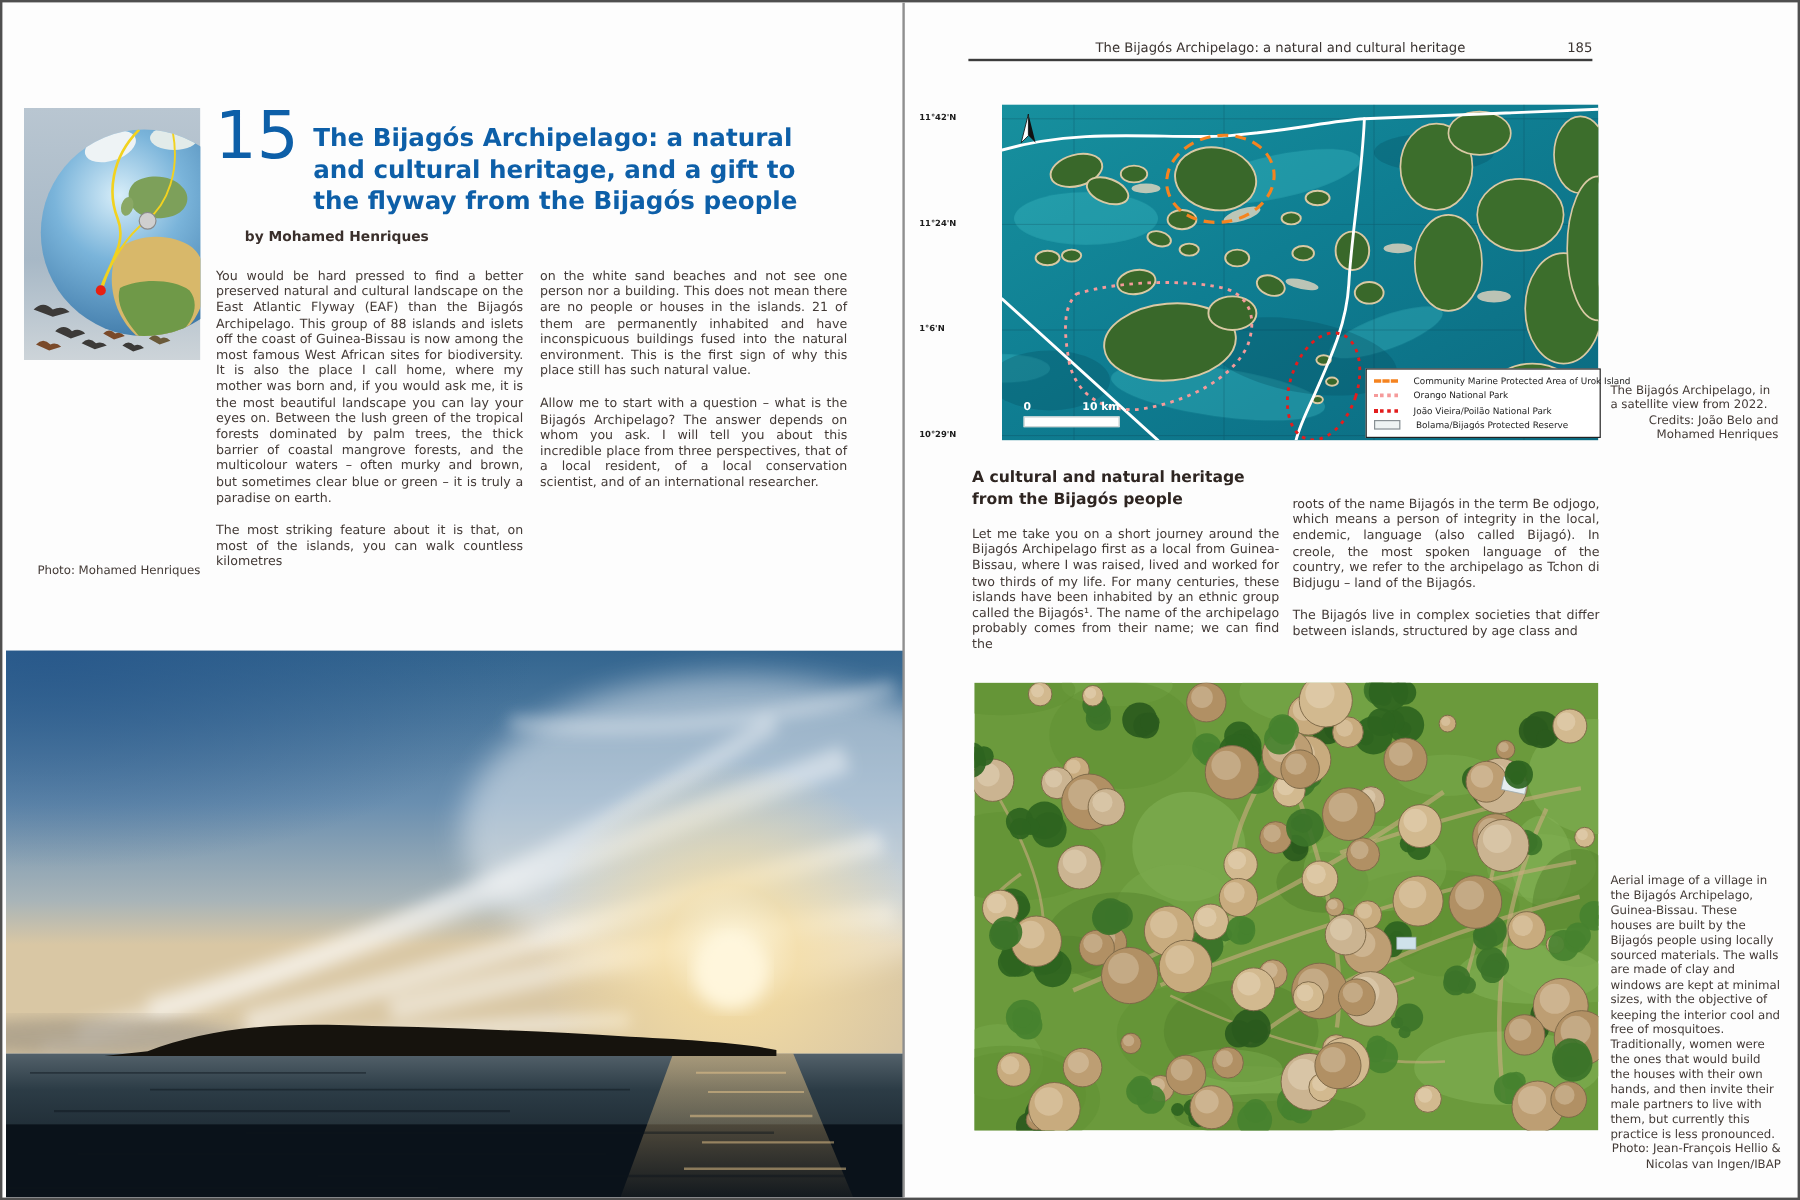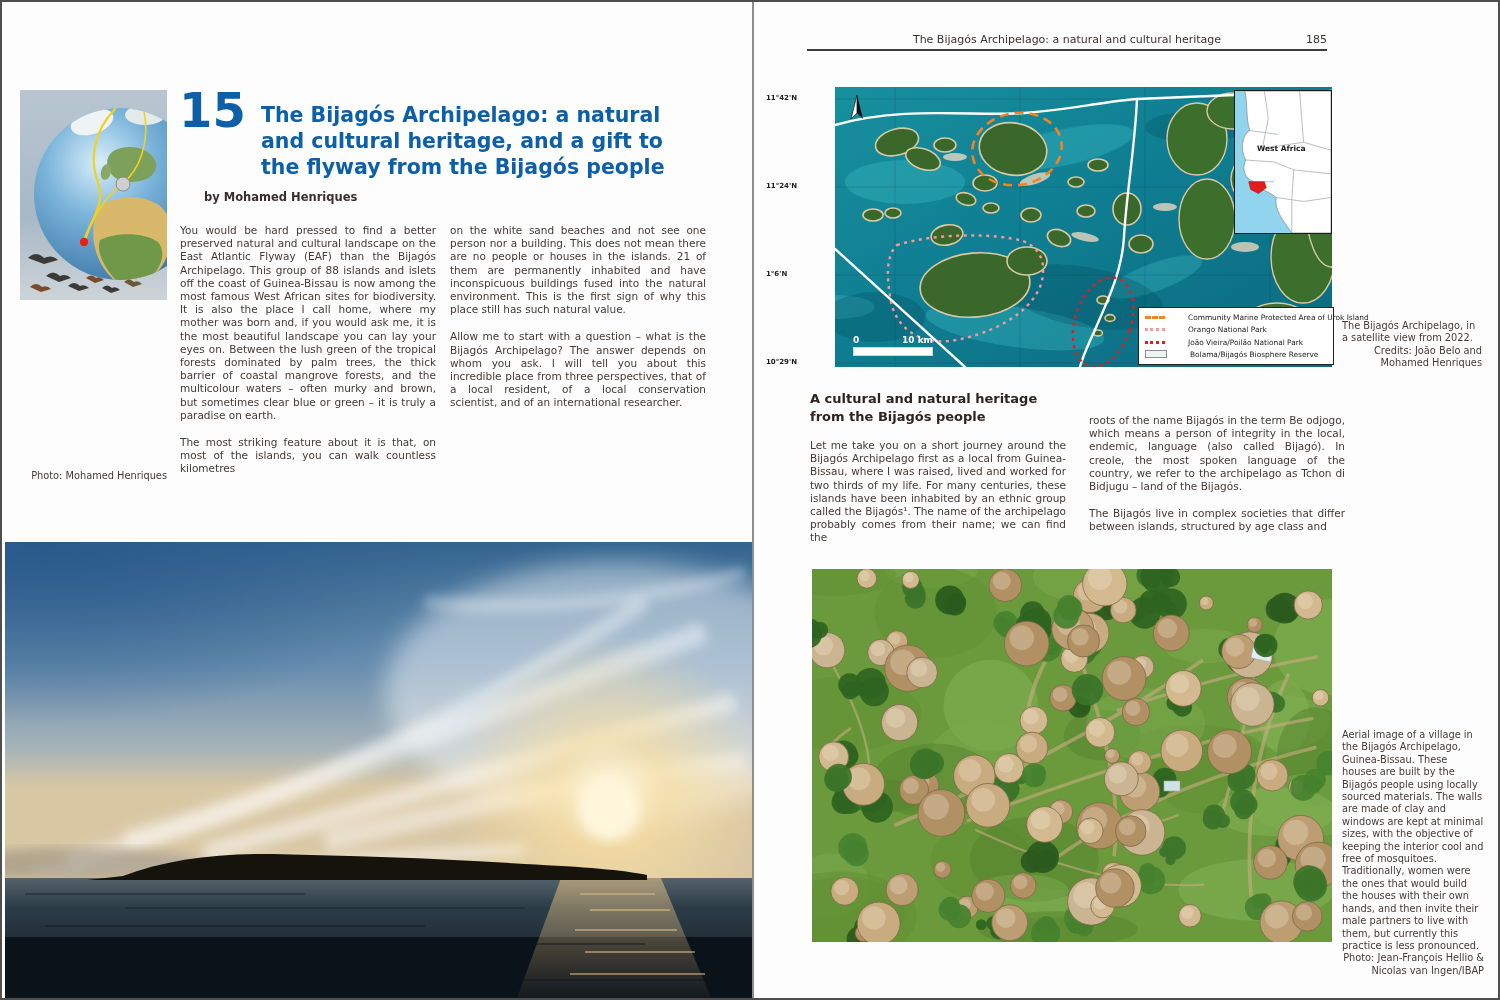--- a/index.html
+++ b/index.html
@@ -7,26 +7,26 @@
           box-sizing:border-box;font-family:"DejaVu Sans",sans-serif;overflow:hidden;}
   .divider{position:absolute;left:750px;top:0;width:2px;height:100%;background:#8f8f8f;}
 
   
   .body-text{font-size:10.5px;line-height:13.2px;text-align:justify;color:#433a36;}
   .body-text p{margin:0 0 14px 0;}
   .col{position:absolute;width:256px;}
   .lp-col1{left:178px;top:222px;}
   .lp-col2{left:448px;top:222px;}
   .rp-col1{left:808px;top:437px;height:126px;overflow:hidden;}
-  .rp-col2{left:1075px;top:412px;height:145px;overflow:hidden;margin-left:12px;}
+  .rp-col2{left:1075px;top:412px;height:145px;overflow:hidden;}
   .sub-heading{font-size:12.5px;line-height:17px;font-weight:bold;color:#2e2521;
                white-space:pre-line;margin:26px 0 18px 0;text-align:left;}
   .section-heading{position:absolute;left:808px;top:388px;width:280px;margin:0;
                font-size:13px;line-height:17.5px;font-weight:bold;color:#2e2521;white-space:pre-line;}
-  .chapter-num{position:absolute;left:177px;top:84px;font-size:48px;line-height:1;font-weight:bold;color:#0d5fa8;}
+  .chapter-num{position:absolute;left:177px;top:84px;font-size:55px;line-height:1;font-weight:normal;color:#0d5fa8;}
   .title{position:absolute;left:247px;top:88px;width:428px;margin:12px;
          font-size:20.5px;line-height:26px;font-weight:bold;color:#0d5fa8;}
   .byline{position:absolute;left:178px;top:188px;font-size:11.5px;font-weight:bold;color:#3a2f2b;margin-left:24px;}
 
   .caption{position:absolute;font-size:9.8px;line-height:12.4px;color:#433a36;text-align:left;}
   .caption .credit{display:block;text-align:right;}
   .cap-sunrise{left:25px;top:468px;width:140px;}
   .cap-map{left:1340px;top:318px;width:140px;}
   .cap-village{left:1340px;top:727px;width:142px;}
 
@@ -42,21 +42,21 @@
   .village{position:absolute;left:810px;top:567px;width:520px;height:373px;}
   .globe svg,.sunset svg,.village svg,.map-svg{position:absolute;left:0;top:0;width:100%;height:100%;}
 
   
   .map{position:absolute;left:833px;top:85px;width:497px;height:280px;}
   .coord{position:absolute;width:60px;text-align:left;right:672px;
          font-size:7px;font-weight:bold;color:#1c1c1c;}
   .legend{position:absolute;left:303px;top:220px;width:196px;height:58px;background:#fff;
           border:1.5px solid #222;box-sizing:border-box;padding:5px 6px;display:flex;
           flex-direction:column;justify-content:space-between;font-size:7.4px;color:#1c1c1c;}
-  .legend-row{display:flex;align-items:center;gap:23px;white-space:nowrap;}
+  .legend-row{display:flex;align-items:center;gap:13px;white-space:nowrap;}
   .sw{width:20px;flex:0 0 20px;height:0;}
   .sw-dash{border-top:3px dashed var(--c);}
   .sw-dot{border-top:3px dotted var(--c);}
   .sw-rect{height:6px;border:1.2px solid #889094;background:#eef3f3;}
   .inset{position:absolute;left:399px;top:3px;width:98px;height:144px;border:1px solid #1a1a1a;
          box-sizing:border-box;overflow:hidden;}
   .inset svg{position:absolute;left:0;top:0;width:100%;height:100%;}
   .inset-label{position:absolute;left:22px;top:53px;font-size:7.5px;font-weight:bold;color:#1a1a1a;}
   .scalebar{position:absolute;left:18px;top:248px;width:80px;color:#fff;font-weight:bold;font-size:9px;}
   .scalebar .nums{display:flex;justify-content:space-between;}
@@ -325,42 +325,24 @@
         <div class="legend-row">
           <span class="sw sw-dot" style="--c: #f59a9a;"></span>
           <span>Orango National Park</span>
         </div>
         <div class="legend-row">
           <span class="sw sw-dot" style="--c: #e31d1d;"></span>
           <span>João Vieira/Poilão National Park</span>
         </div>
         <div class="legend-row">
           <span class="sw sw-rect"></span>
-          <span>Bolama/Bijagós Biosphere Reserve</span>
+          <span>Bolama/Bijagós Protected Reserve</span>
         </div>
       </div>
 
-      <div class="inset">
-        <svg viewBox="0 0 98 144" preserveAspectRatio="none">
-          <rect width="98" height="144" fill="#90d4ee"></rect>
-          <path d="M10,0 L98,0 L98,144 L58,144 C48,130 40,120 42,108 C32,100 24,100 19,92 C9,88 7,78 11,70 C5,60 7,45 15,40 C11,28 13,12 10,0 Z" fill="#ffffff" stroke="#8a9096" stroke-width="0.8"></path>
-          <g stroke="#9aa0a6" stroke-width="0.7" fill="none">
-            <path d="M30,0 L34,28 L28,58"></path>
-            <path d="M28,58 L70,52 L98,60"></path>
-            <path d="M14,40 L44,44"></path>
-            <path d="M11,70 L40,72 L60,80 L98,84"></path>
-            <path d="M60,80 L58,110 L58,144"></path>
-            <path d="M70,52 L66,0"></path>
-            <path d="M19,92 L40,92"></path>
-            <path d="M42,108 L70,112 L98,108"></path>
-          </g>
-          <path d="M14,92 L30,92 L32,98 L24,104 L16,100 Z" fill="#e31d1d" stroke="#8a0f0f" stroke-width="0.5"></path>
-        </svg>
-        <div class="inset-label">West Africa</div>
-      </div>
     </div>
 
     <div class="caption cap-map">
       <span>The Bijagós Archipelago, in a satellite view from 2022.</span>
       <span class="credit">Credits: João Belo and Mohamed Henriques</span>
     </div>
 
     <h2 class="section-heading">A cultural and natural heritage
 from the Bijagós people</h2>
 

